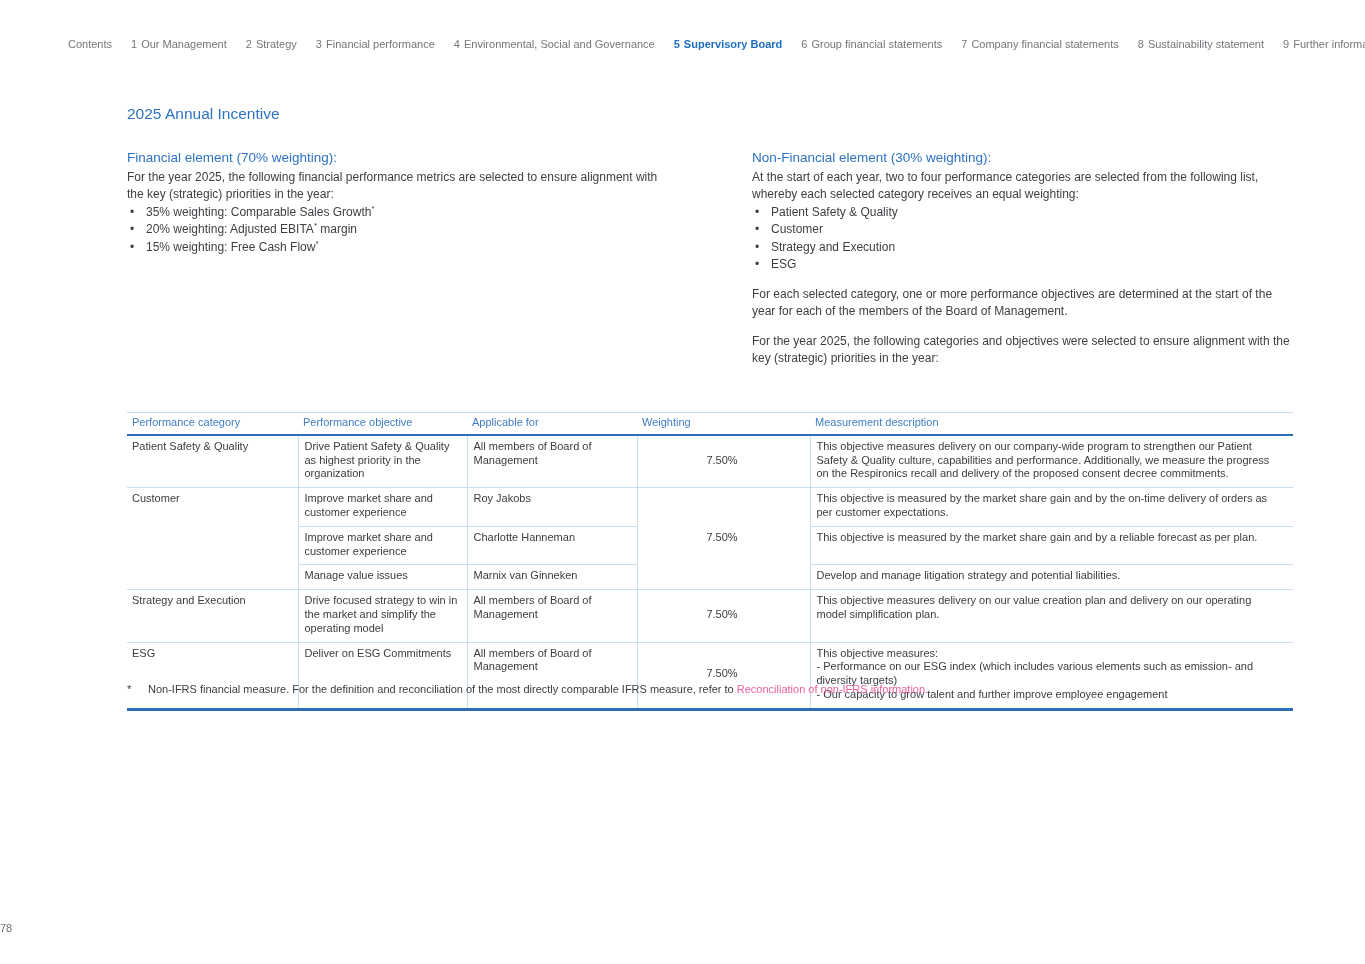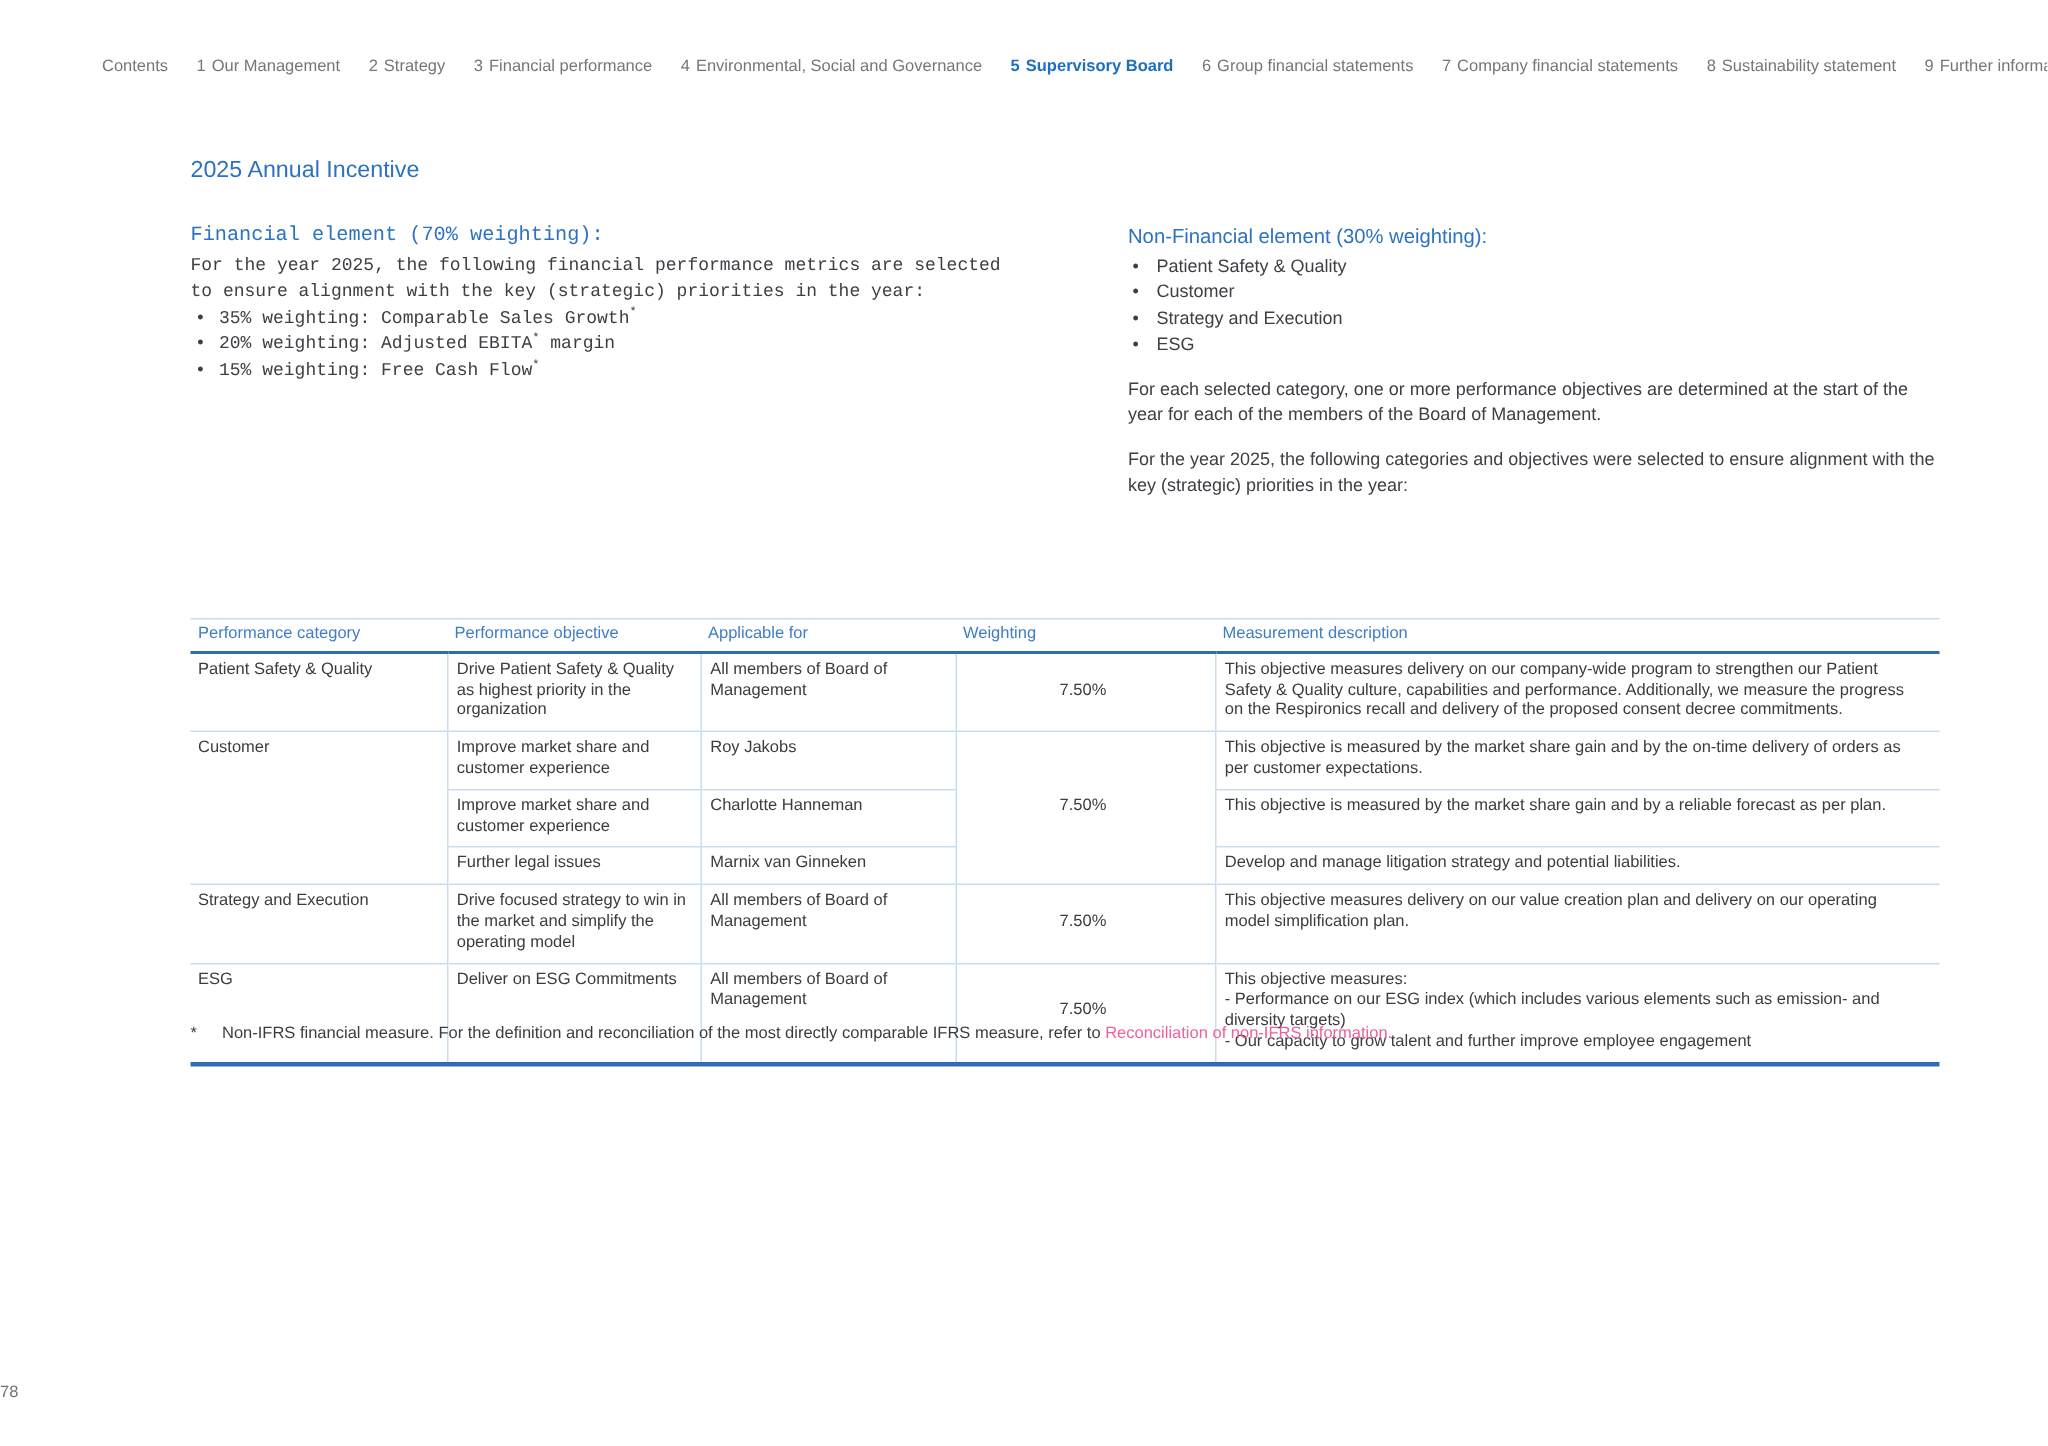--- a/index.html
+++ b/index.html
@@ -15,21 +15,21 @@
   }
   .nav-item { display:flex; cursor:default; }
   .nav-num { margin-right:4px; }
   .nav-item.active { color:#1e6fc0; font-weight:700; }
 
   
   .title { position:absolute; left:127px; top:105px; font-size:15.5px; color:#2d72c1; }
 
   
   .col { position:absolute; top:149px; font-size:12px; line-height:17.5px; color:#3c3f43; }
-  .col-left  { left:127px; width:550px;font-family:Liberation Mono, monospace; }
+  .col-left  { left:127px; width:550px; }
   .col-right { left:752px; width:545px; }
   .col-heading { font-size:13.5px; color:#2d72c1; margin:0 0 2px 0; font-weight:400; }
   .para { margin:0; }
   .para-gap { margin-top:12px; }
   ul.bullets { margin:0; padding:0; list-style:none; }
   ul.bullets li { display:flex; }
   ul.bullets li .dot-glyph { flex:0 0 16px; padding-left:3px; }
   sup.fnmark { font-size:8px; line-height:0; }
 
   
@@ -127,20 +127,21 @@
         </li>
       <li>
           <span class="dot-glyph">•</span>
           <span><span>15% weighting: Free Cash Flow</span><sup class="fnmark">*</sup><span></span></span>
         </li>
     </ul>
   </div>
 
   <div class="col col-right">
     <h3 class="col-heading">Non-Financial element (30% weighting):</h3>
+    <p class="para">At the start of each year, two to four performance categories are selected from the following list, whereby each selected category receives an equal weighting:</p>
     <ul class="bullets">
       <li>
           <span class="dot-glyph">•</span>
           <span>Patient Safety &amp; Quality</span>
         </li>
       <li>
           <span class="dot-glyph">•</span>
           <span>Customer</span>
         </li>
       <li>
@@ -188,21 +189,21 @@
           <td class="bl">Roy Jakobs</td>
           <td class="bl wt" rowspan="3">7.50%</td>
           <td class="bl">This objective is measured by the market share gain and by the on-time delivery of orders as per customer expectations.</td>
         </tr>
         <tr>
           <td class="bl">Improve market share and customer experience</td>
           <td class="bl">Charlotte Hanneman</td>
           <td class="bl">This objective is measured by the market share gain and by a reliable forecast as per plan.</td>
         </tr>
         <tr>
-          <td class="bl">Further legal issues</td>
+          <td class="bl">Manage value issues</td>
           <td class="bl">Marnix van Ginneken</td>
           <td class="bl">Develop and manage litigation strategy and potential liabilities.</td>
         </tr>
         <tr>
           <td>Strategy and Execution</td>
           <td class="bl">Drive focused strategy to win in the market and simplify the operating model</td>
           <td class="bl">All members of Board of Management</td>
           <td class="bl wt">7.50%</td>
           <td class="bl">This objective measures delivery on our value creation plan and delivery on our operating model simplification plan.</td>
         </tr>

